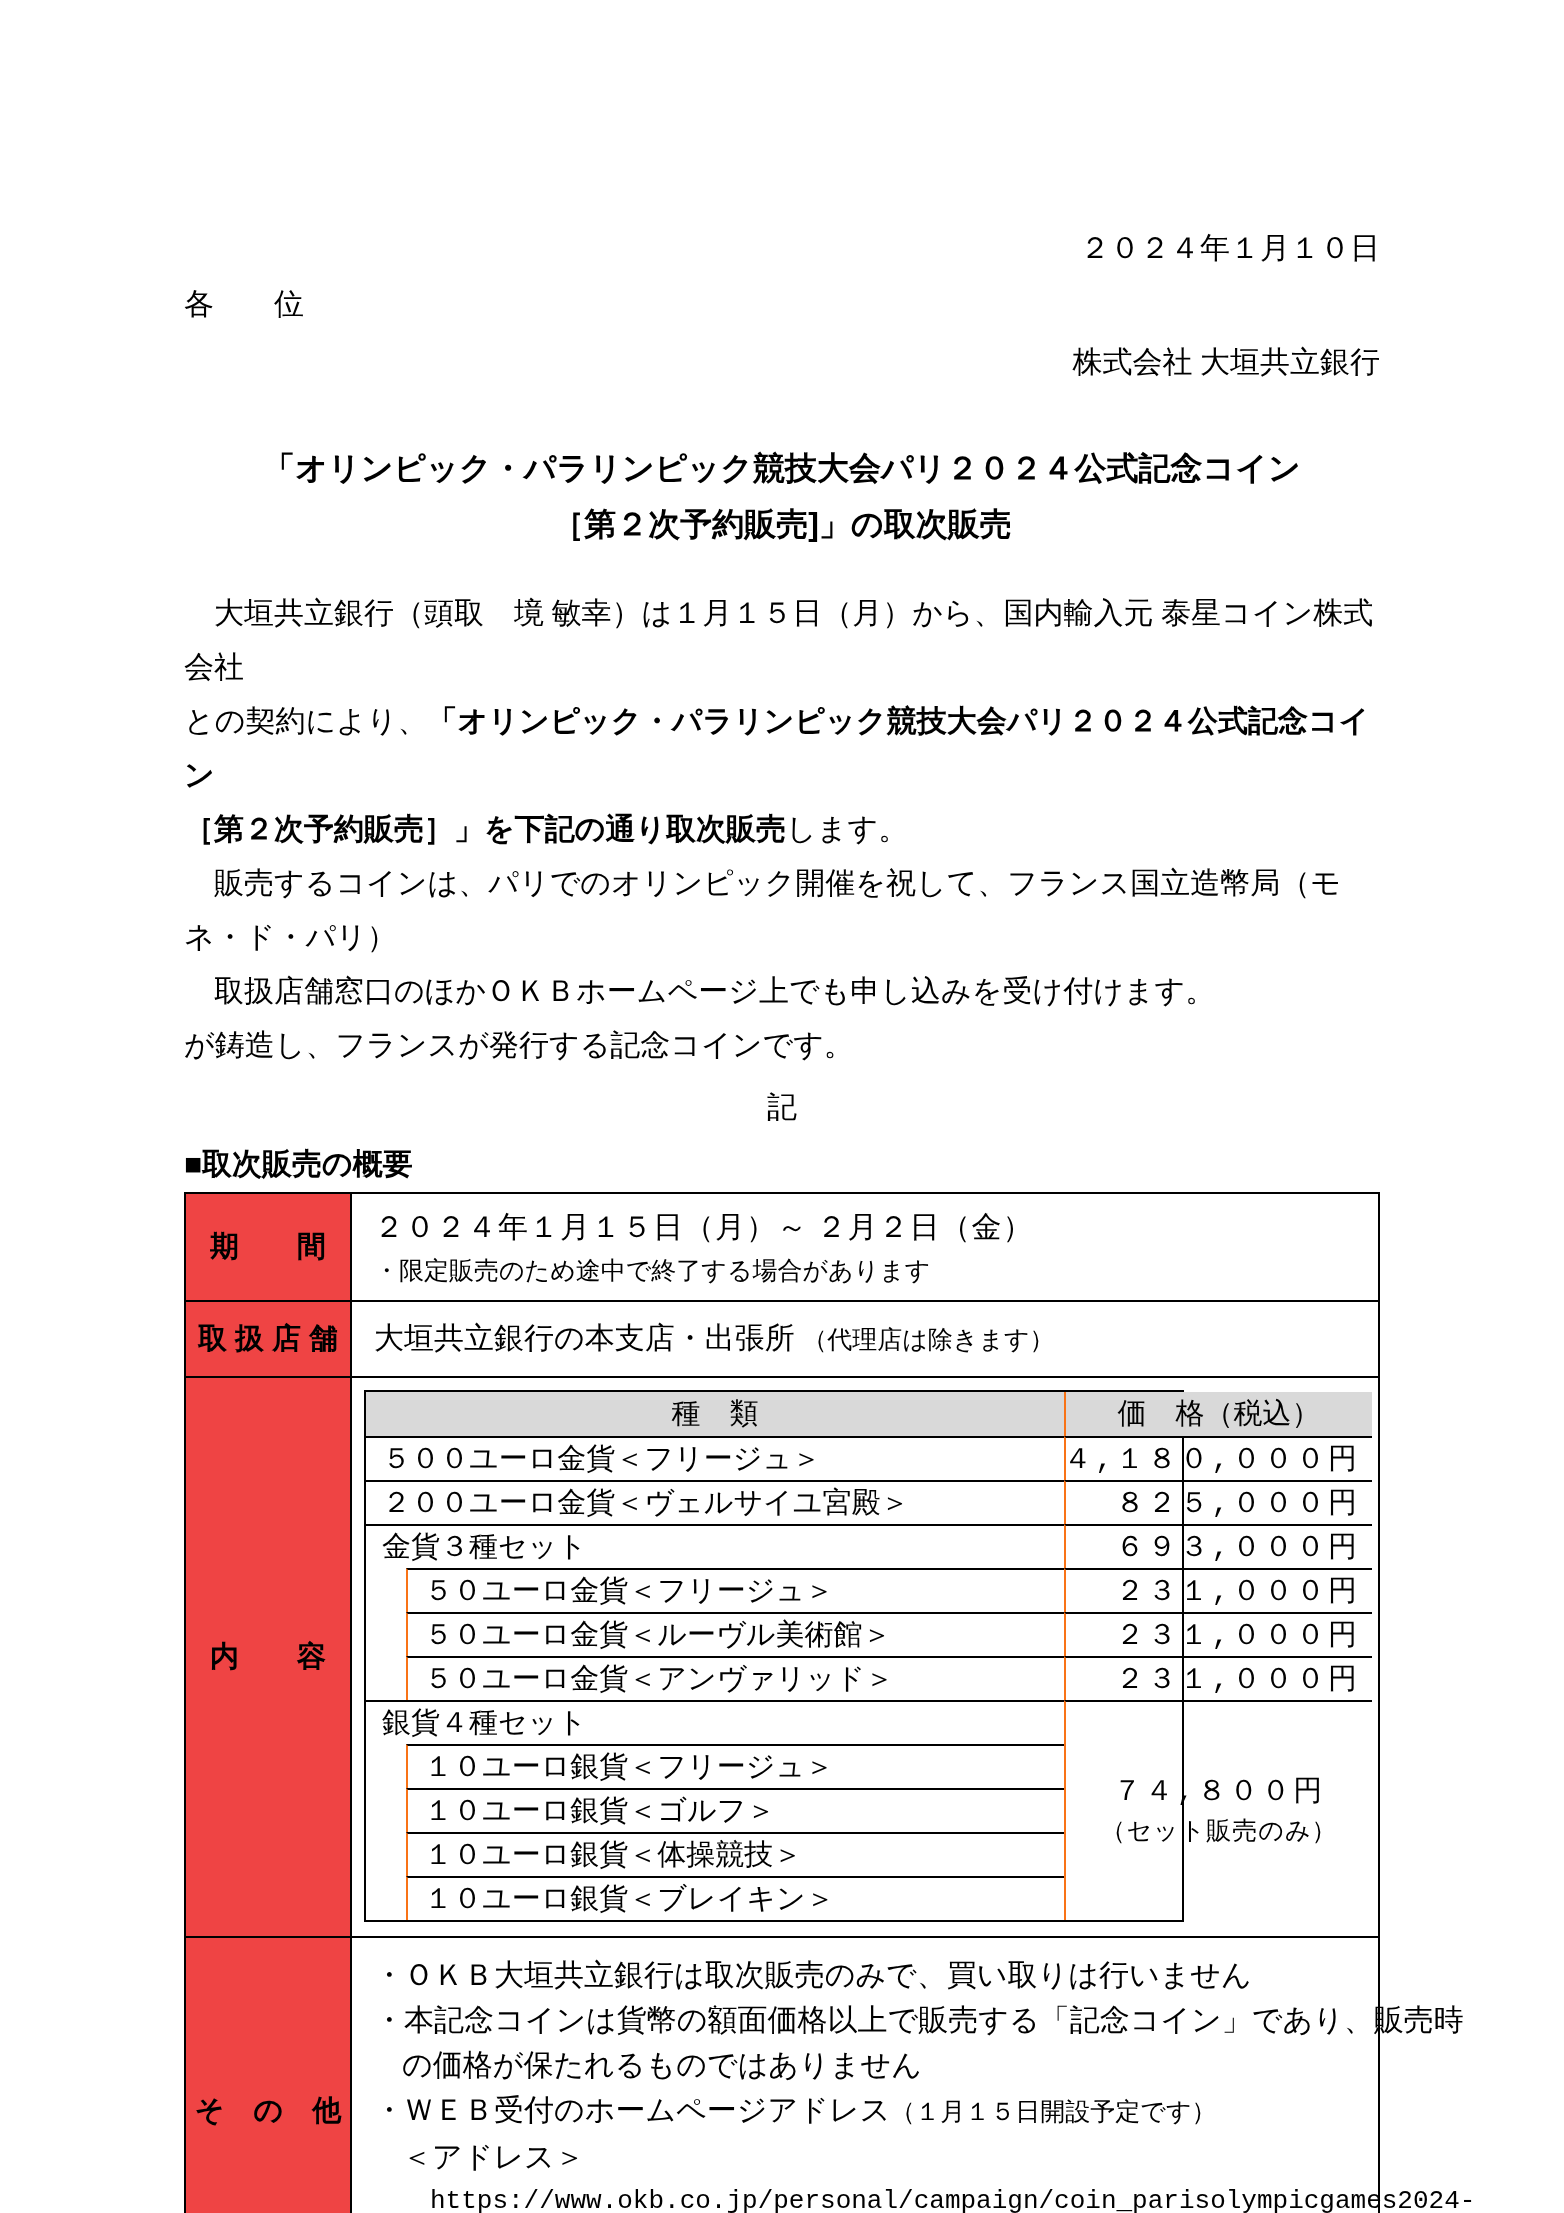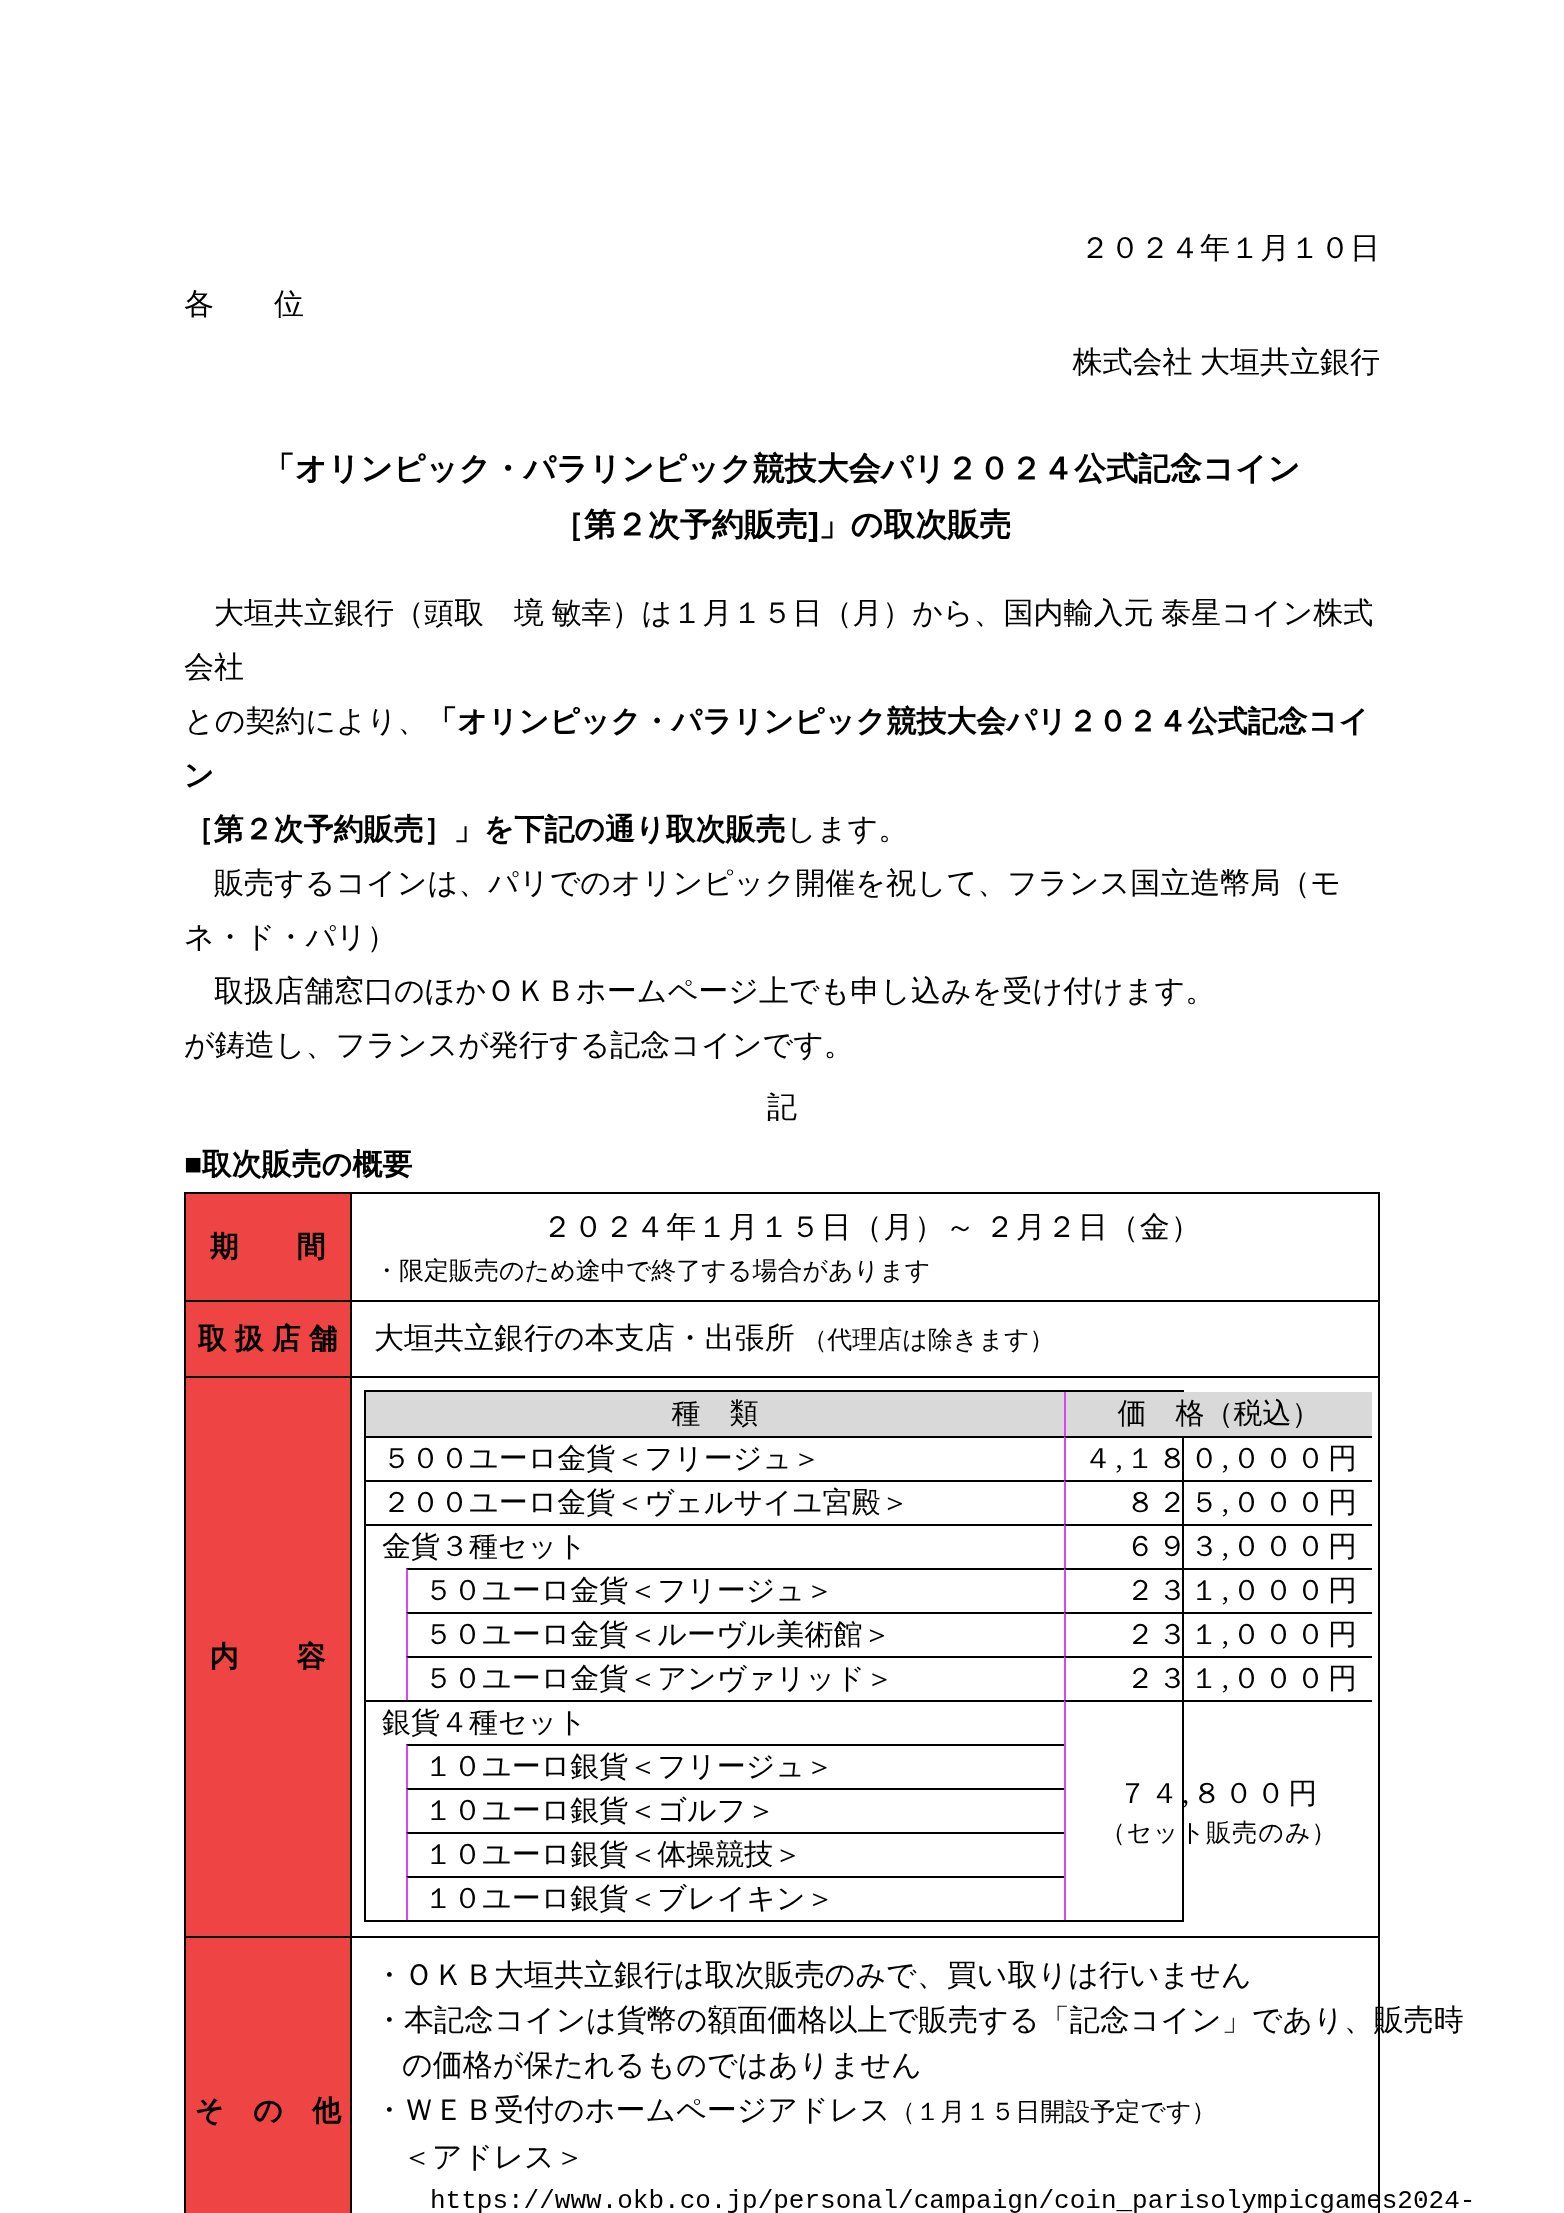--- a/index.html
+++ b/index.html
@@ -41,21 +41,21 @@
     background:#ef4444;
     display:flex; align-items:center; justify-content:center;
     font-weight:bold; font-size:29px;
     font-family:"Liberation Sans","DejaVu Sans",sans-serif;
     white-space:pre;
   }
   .ocell { border-left:2px solid #000; }
   .bt { border-top:2px solid #000; }
 
   .period-cell { padding:12px 10px 12px 22px; }
-  .period-main { font-size:30px; line-height:42px; letter-spacing:1px;text-align:center; }
+  .period-main { font-size:30px; line-height:42px; letter-spacing:1px; }
   .period-note { font-size:25px; line-height:34px; margin-top:6px; }
 
   .stores-cell { padding:16px 10px 16px 22px; line-height:40px; }
   .note-small { font-size:25px; }
 
   .content-cell { padding:12px 0 14px 0; }
 
   
   .ptable {
     width:820px;
@@ -65,21 +65,21 @@
     grid-template-columns:40px 658px 308px;
     grid-auto-rows:44px;
     font-size:29px;
   }
   .pc { display:flex; align-items:center; }
   .c12 { grid-column:1 / 3; }
   .c1  { grid-column:1 / 2; }
   .c2  { grid-column:2 / 3; }
   .c3  { grid-column:3 / 4; }
   .rs5 { grid-row:span 5; }
-  .bl { border-left:2px solid #d946ef; }
+  .bl { border-left:2px solid #f97316;font-family:Liberation Mono, monospace; }
   .phead { background:#d9d9d9; justify-content:center; white-space:pre; }
   .kind { padding-left:16px; white-space:pre; }
   .price { justify-content:flex-end; padding-right:12px; letter-spacing:3px; white-space:pre; }
   .silver-price {
     flex-direction:column; justify-content:center; align-items:center;
     letter-spacing:3px; white-space:pre;
   }
   .silver-price .amt { line-height:44px; }
   .silver-price .nt { font-size:25px; letter-spacing:1px; line-height:36px; }
 

